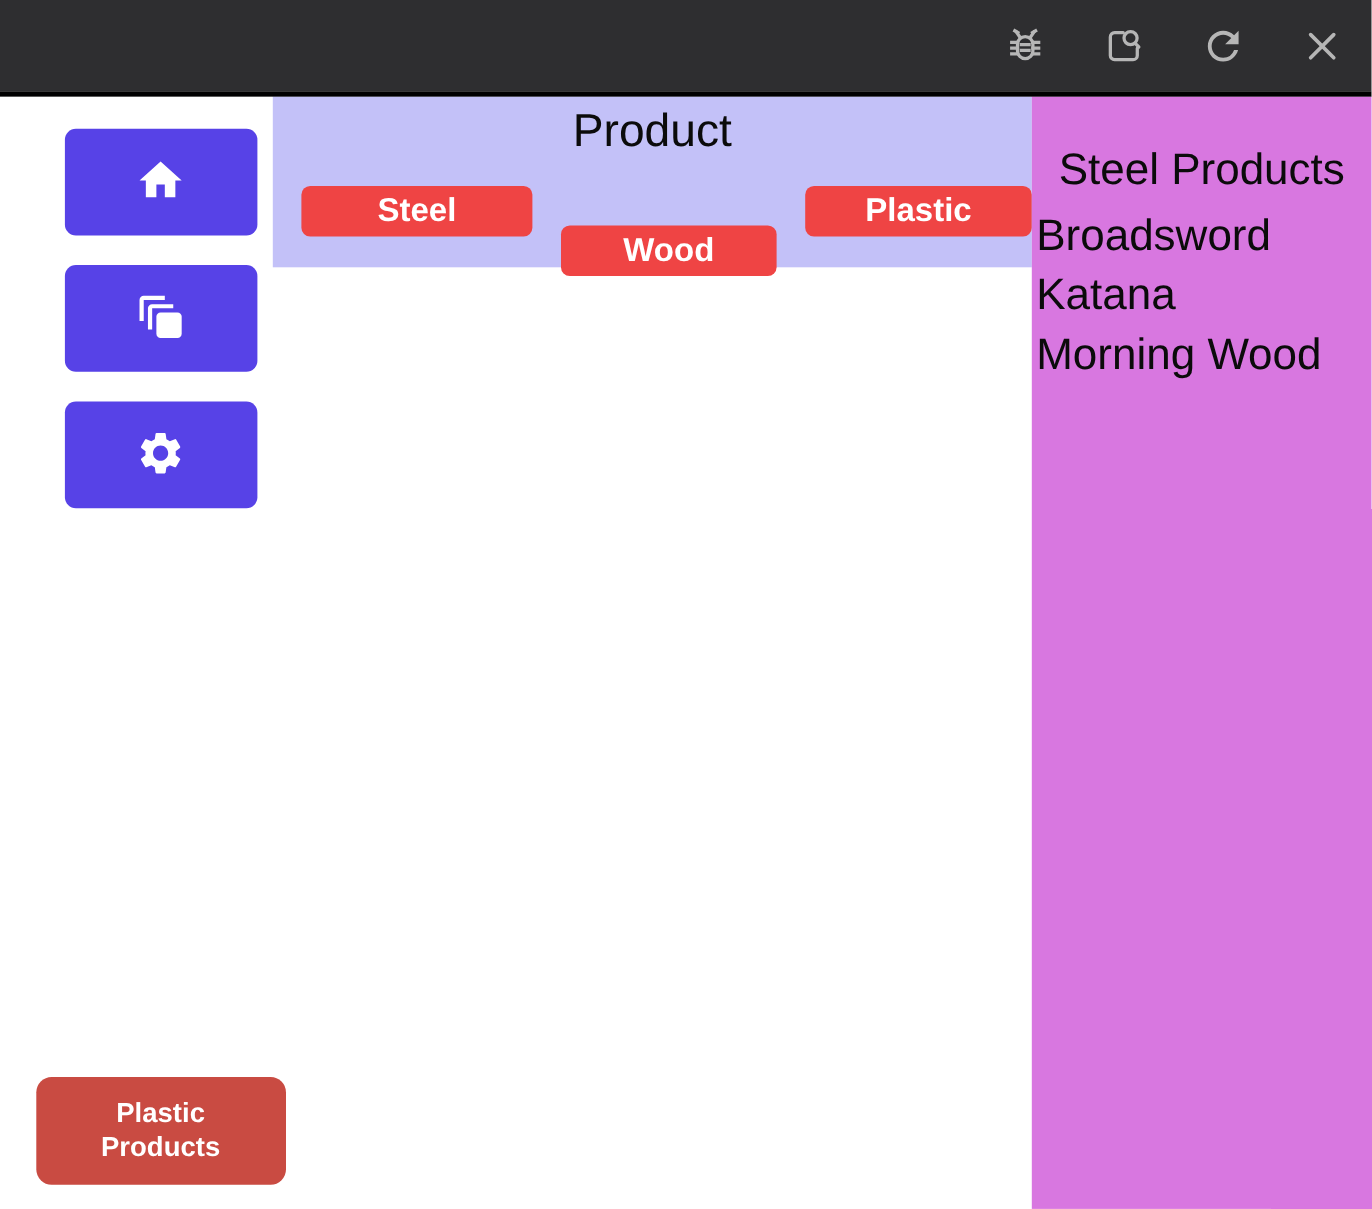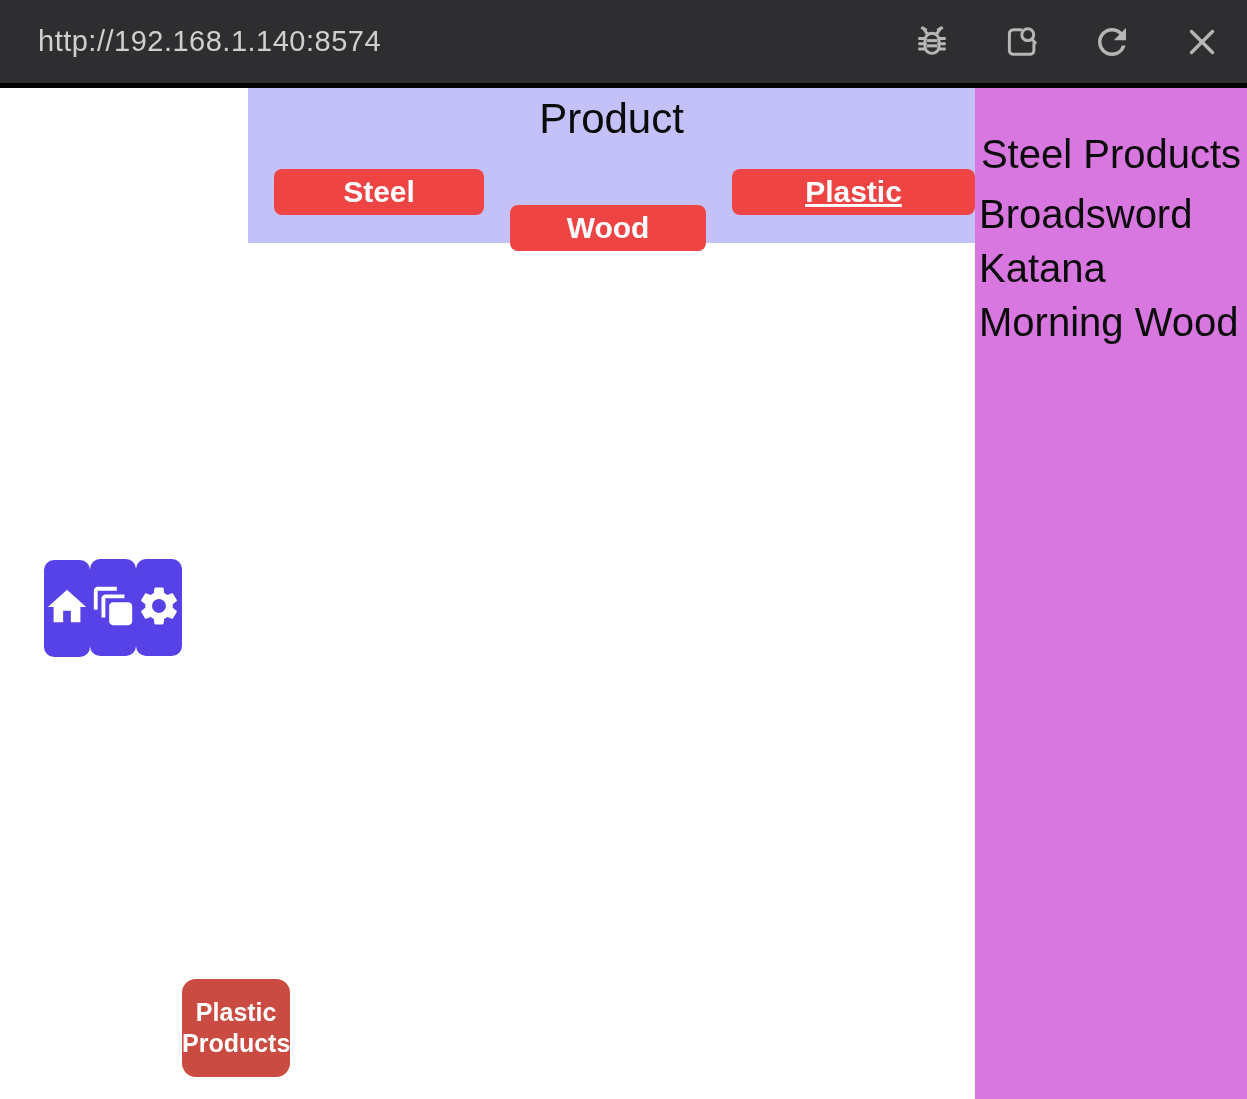--- a/index.html
+++ b/index.html
@@ -39,21 +39,21 @@
   .titlebar-divider { height: 5px; background: #000000; }
 
   
   .app { display: flex; height: 1011px; }
 
   
   .sidebar {
     width: 248px;
     background: #ffffff;
     display: flex;
-    flex-direction: row;
+    flex-direction: column;
     align-items: center;
     padding-left: 44px;
   }
   .nav-btn {
     width: 175px;
     height: 97px;
     border: none;
     border-radius: 10px;
     background: #5742e7;
     display: flex;
@@ -117,21 +117,21 @@
     font-family: "Liberation Sans", sans-serif;
     font-size: 30px;
     font-weight: bold;
     cursor: pointer;
     display: flex;
     align-items: center;
     justify-content: center;
   }
   .tab-btn:nth-child(1) { width: 210px; }
   .tab-btn:nth-child(2) { width: 196px; margin-top: 36px; }
-  .tab-btn:nth-child(3) { width: 243px; text-decoration: underline; }
+  .tab-btn:nth-child(3) { width: 206px; }
 
   .content {
     flex: 1;
     background: #d877e0;
     overflow: hidden;
   }
   .content-title {
     text-align: center;
     font-size: 40px;
     font-weight: 400;
@@ -146,21 +146,20 @@
   .product-list li {
     font-size: 40px;
     line-height: 54px;
     color: #0b0b0b;
   }
 </style>
 </head>
 <body>
 
 <div class="titlebar">
-  <span class="url">http://192.168.1.140:8574</span>
   <div class="titlebar-icons">
 
     <span class="tb-icon">
       <svg viewBox="0 0 24 24" fill="none" stroke="#b6b6b6" stroke-width="1.7" stroke-linecap="square">
         <rect x="8" y="7" width="8" height="11.5" rx="4"></rect>
         <line x1="10" y1="11.2" x2="14" y2="11.2"></line>
         <line x1="10" y1="14.2" x2="14" y2="14.2"></line>
         <line x1="9.2" y1="7.2" x2="7.4" y2="4.6"></line>
         <line x1="14.8" y1="7.2" x2="16.6" y2="4.6"></line>
         <line x1="6.6" y1="4.0" x2="8.2" y2="4.9"></line>

